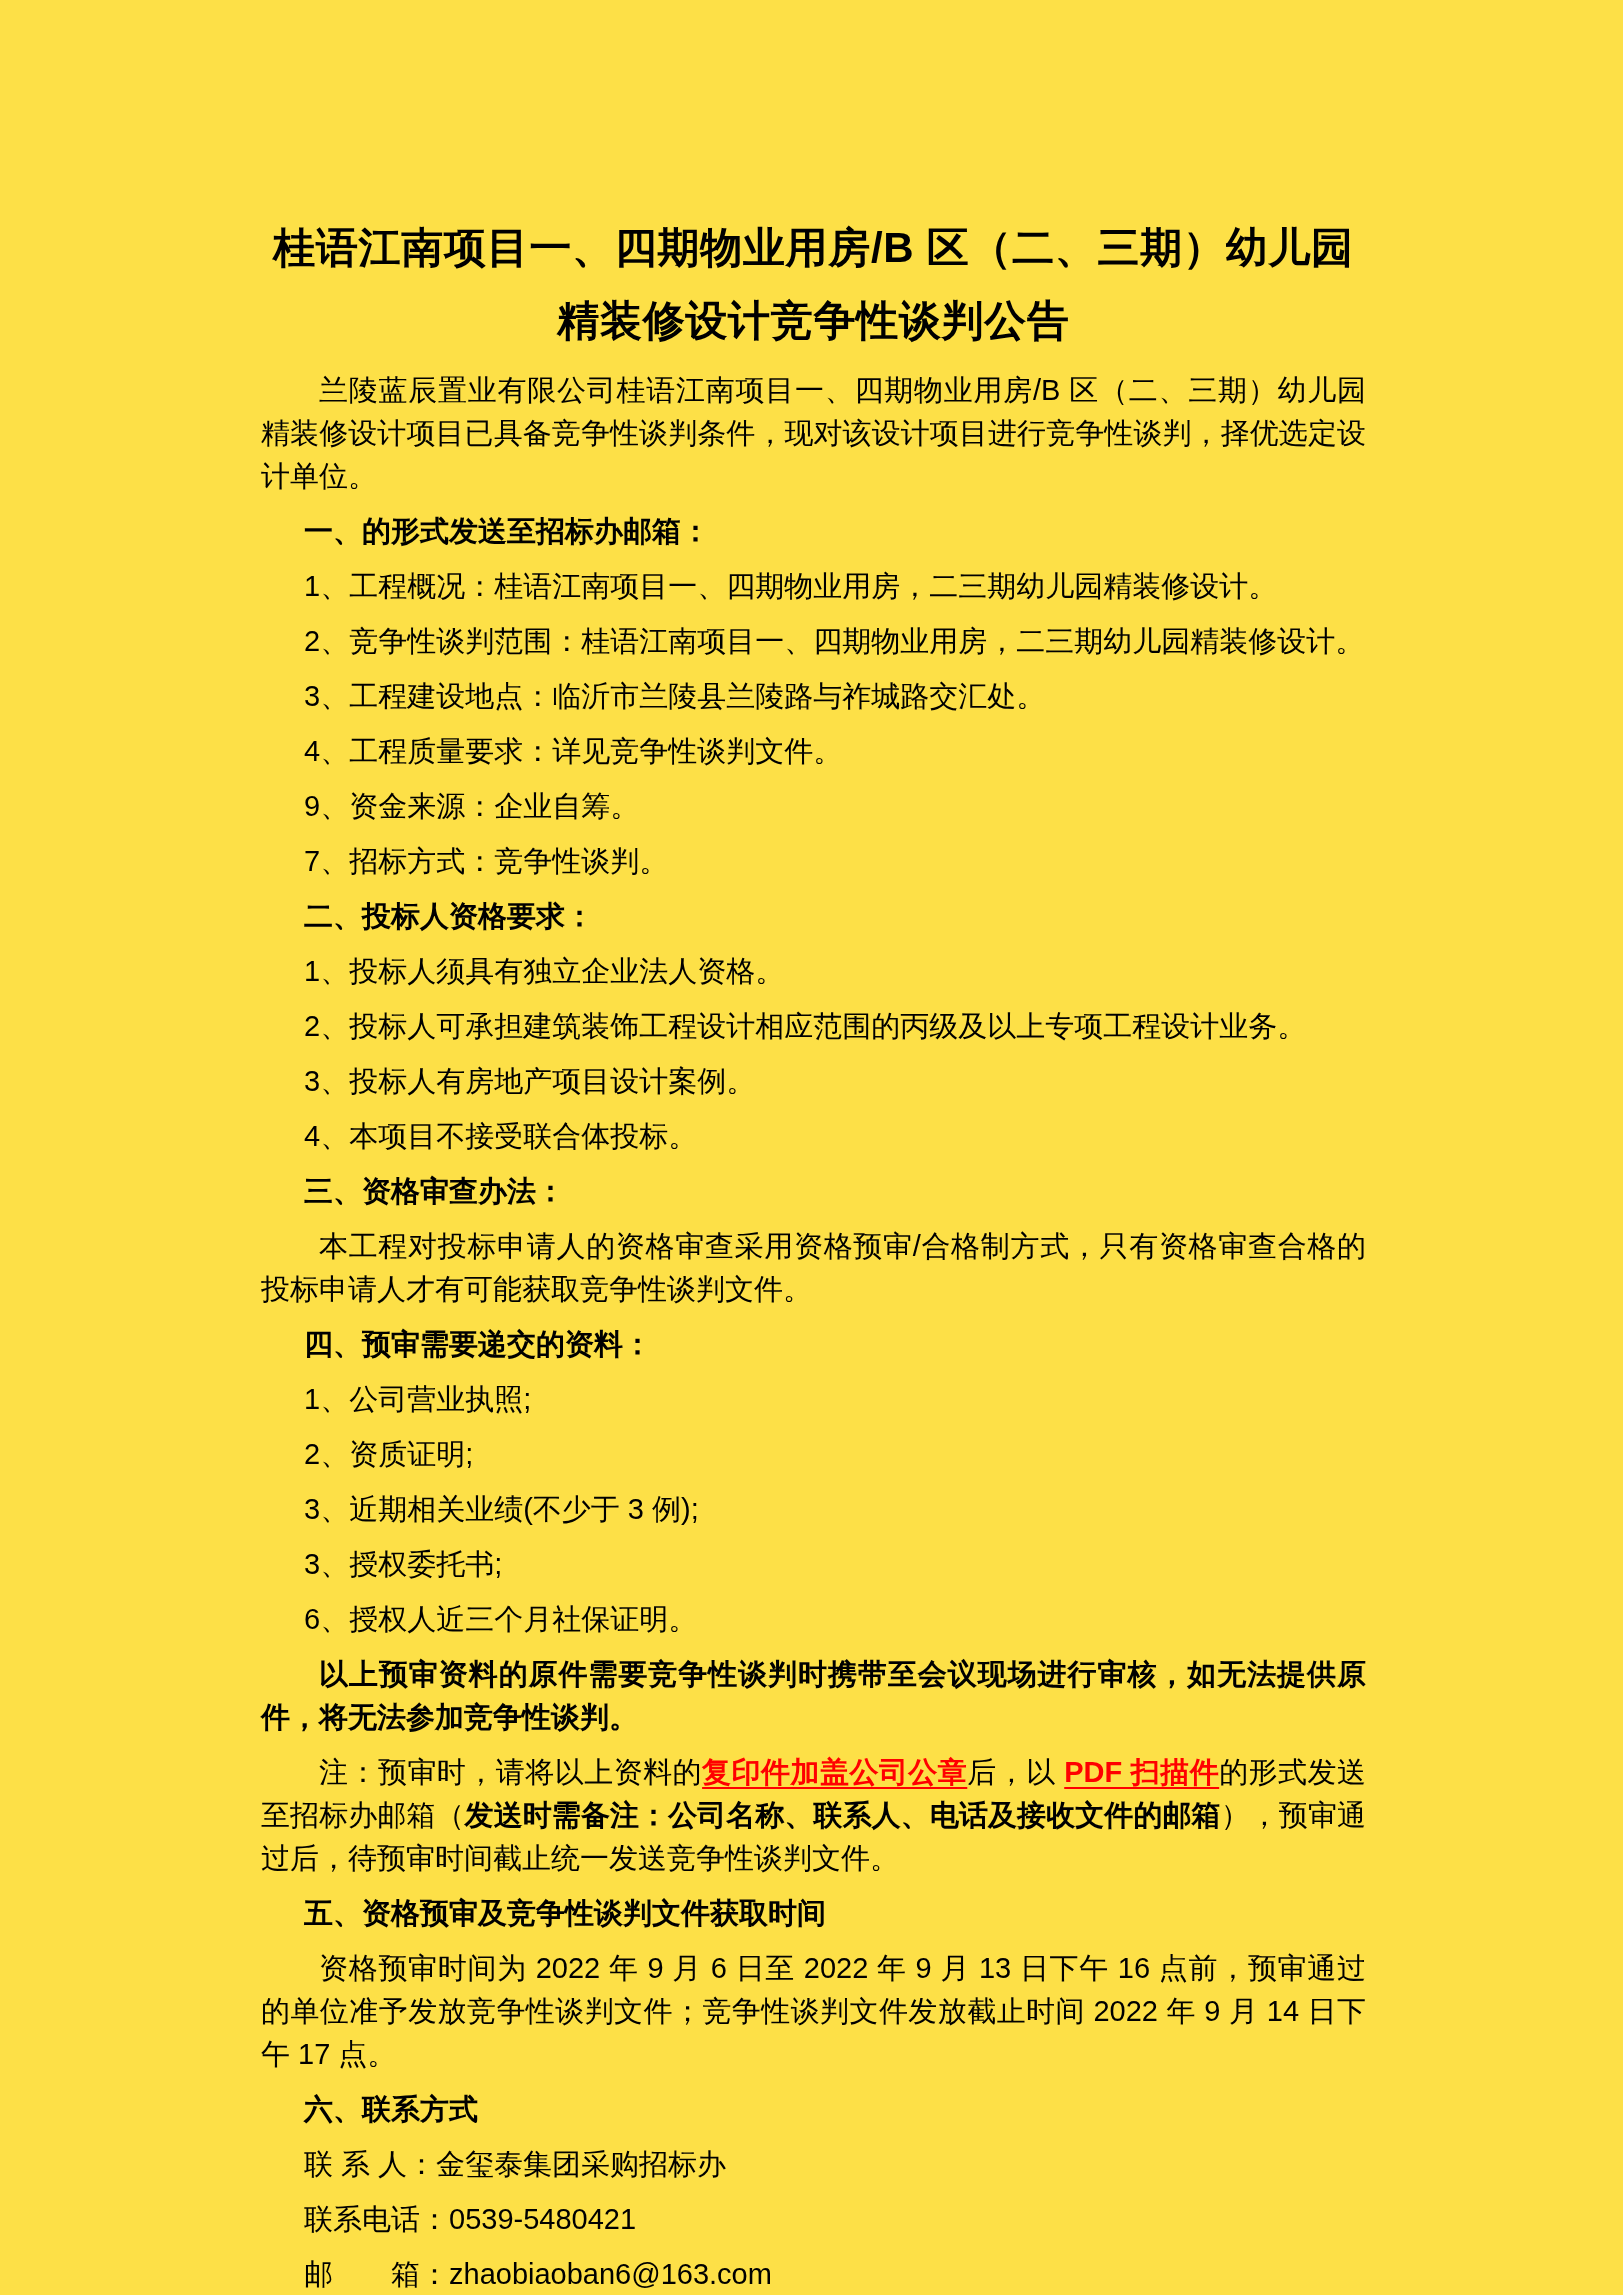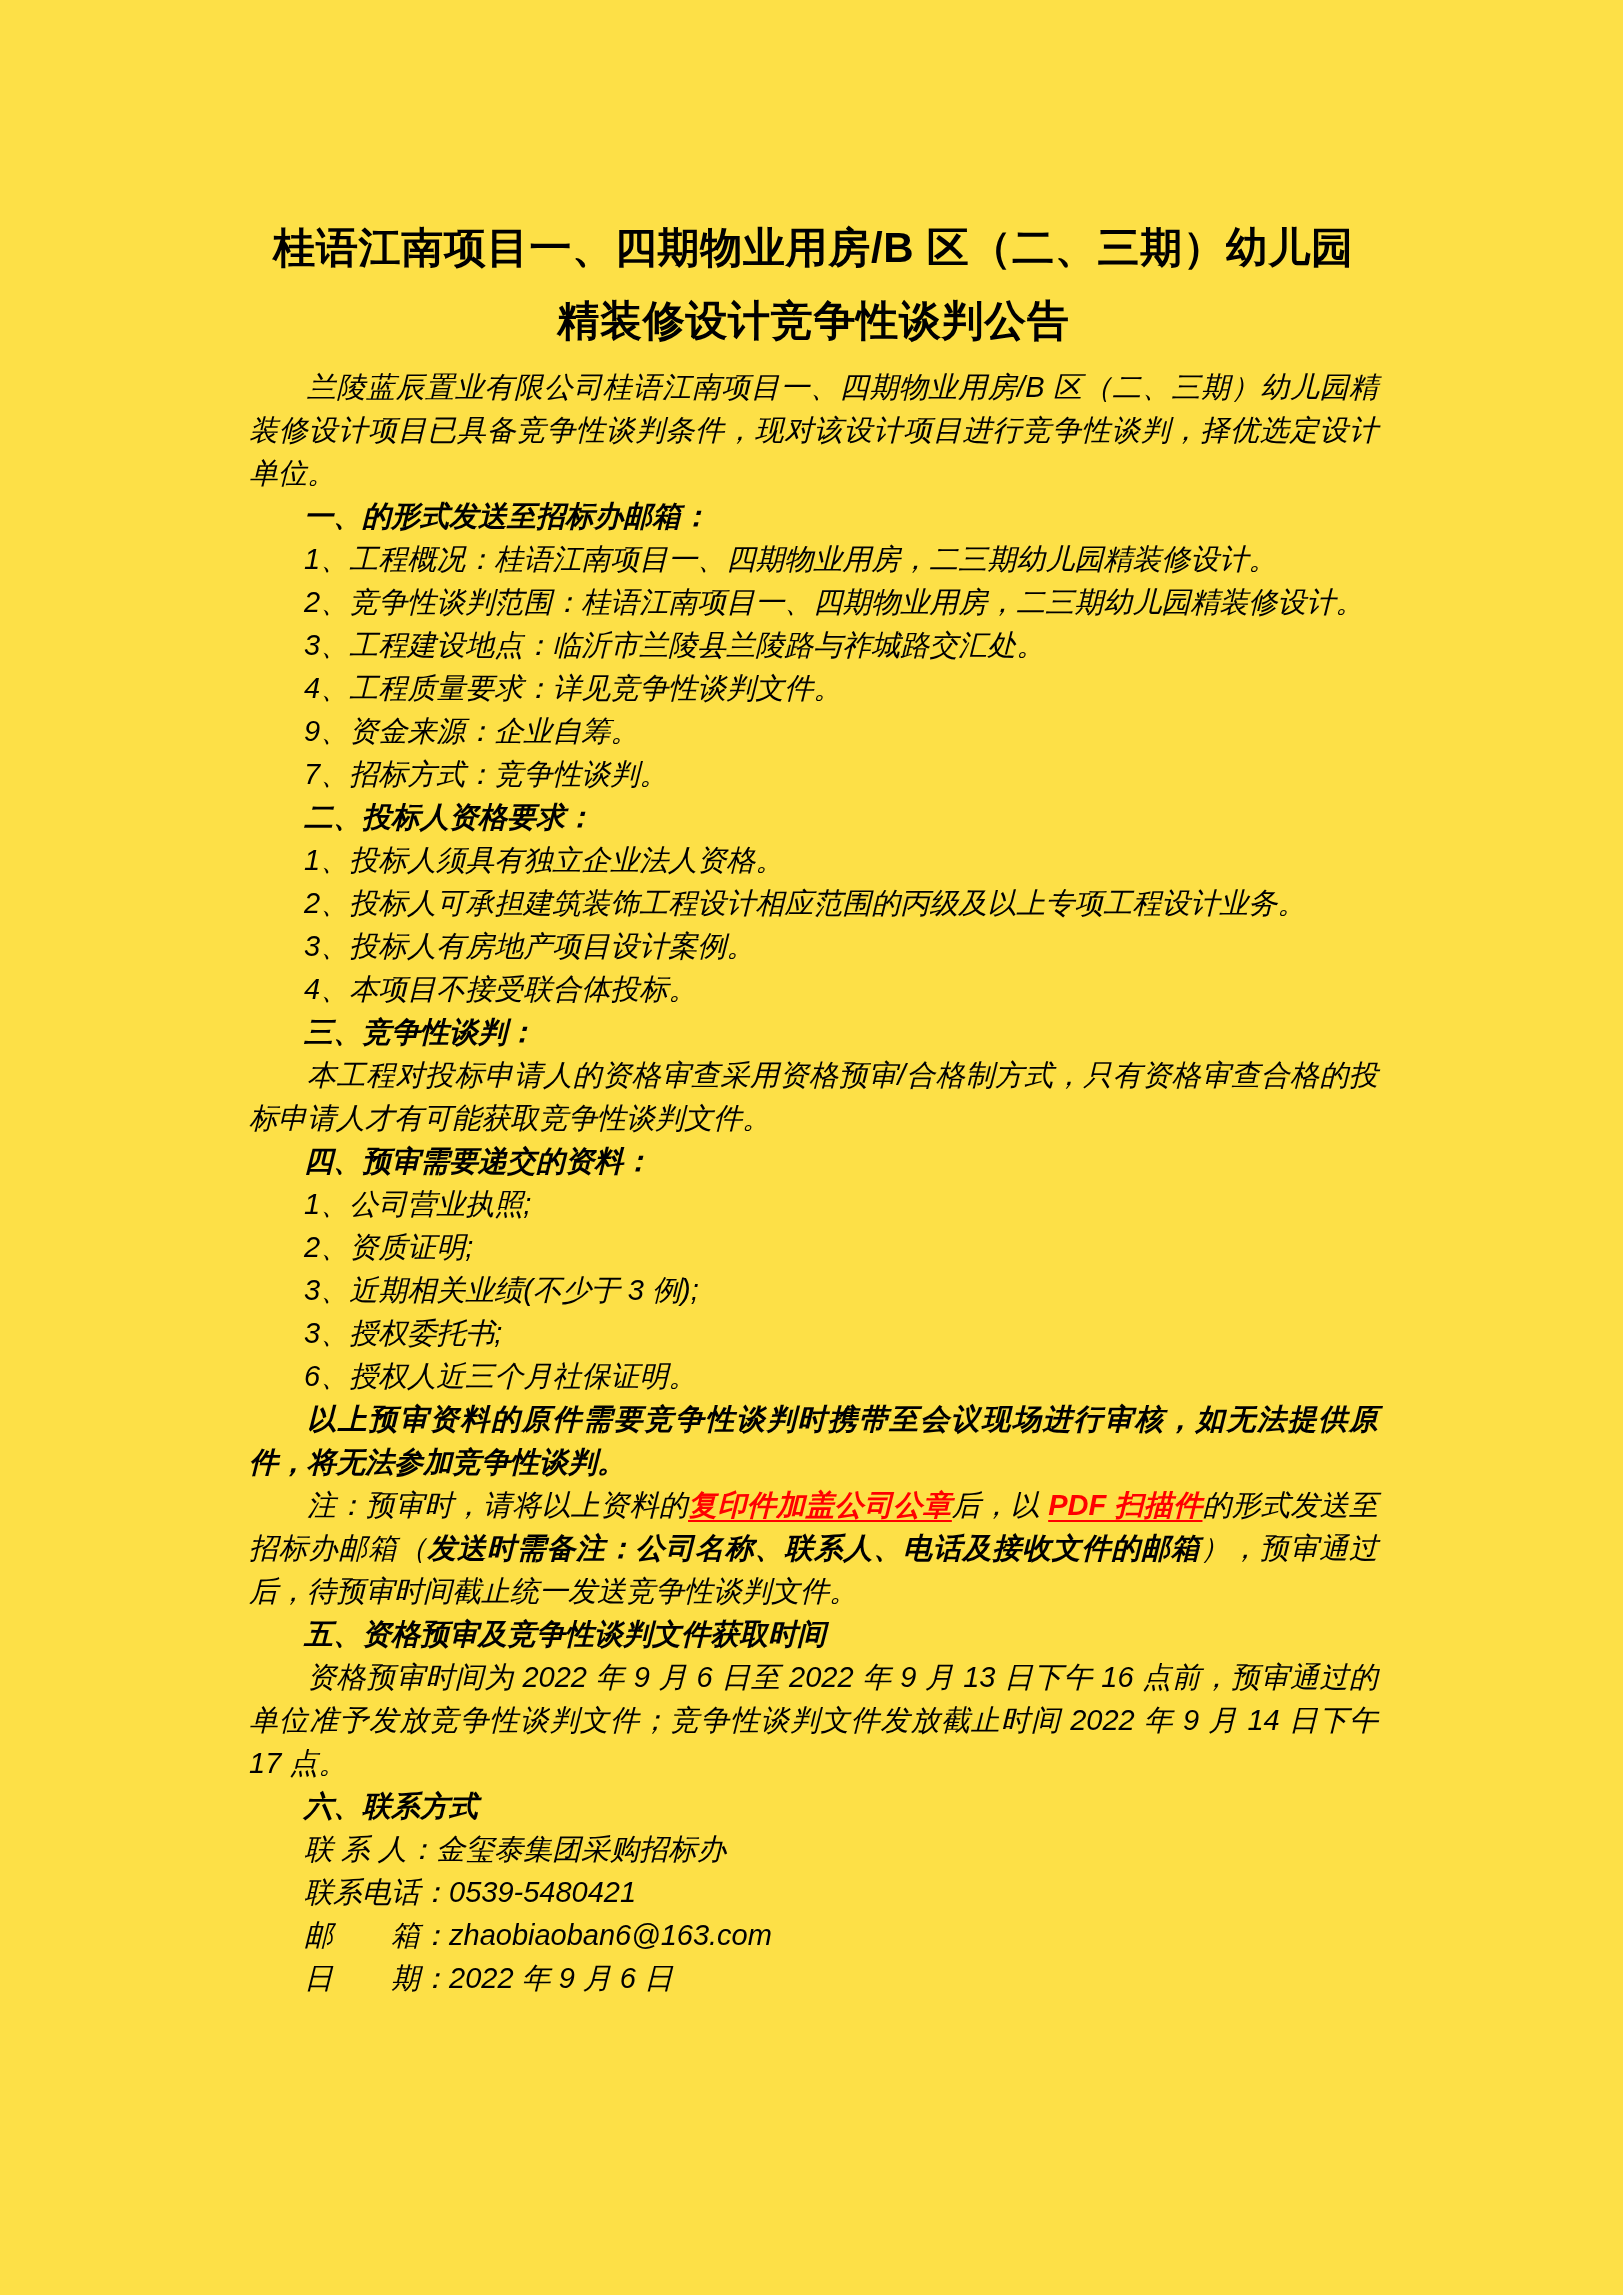--- a/index.html
+++ b/index.html
@@ -17,21 +17,21 @@
   }
   .doc-title{
     margin:0 0 9.2px 0;
     font-size:42px;
     line-height:73px;
     font-weight:700;
     text-align:center;
     letter-spacing:0.7px;
   }
   .doc-title .tl{display:block;}
-  p{margin:0;padding:0;text-align:justify;font-style:italic;}
+  p{margin:12px;padding:0;text-align:justify;}
   .para{text-indent:58px;}
   .ind{margin-left:55px;}
   .h{font-weight:700;}
   .bold{font-weight:700;}
   .red-u{
     color:#ff0000;
     font-weight:700;
     text-decoration:underline;
     text-decoration-color:#ff0000;
     text-decoration-thickness:2px;
@@ -58,21 +58,21 @@
   <p class="ind">4、工程质量要求：详见竞争性谈判文件。</p>
   <p class="ind">9、资金来源：企业自筹。</p>
   <p class="ind">7、招标方式：竞争性谈判。</p>
 
   <p class="ind h">二、投标人资格要求：</p>
   <p class="ind">1、投标人须具有独立企业法人资格。</p>
   <p class="ind">2、投标人可承担建筑装饰工程设计相应范围的丙级及以上专项工程设计业务。</p>
   <p class="ind">3、投标人有房地产项目设计案例。</p>
   <p class="ind">4、本项目不接受联合体投标。</p>
 
-  <p class="ind h">三、竞争性谈判：</p>
+  <p class="ind h">三、资格审查办法：</p>
   <p class="para">本工程对投标申请人的资格审查采用资格预审/合格制方式，只有资格审查合格的投标申请人才有可能获取竞争性谈判文件。</p>
 
   <p class="ind h">四、预审需要递交的资料：</p>
   <p class="ind">1、公司营业执照;</p>
   <p class="ind">2、资质证明;</p>
   <p class="ind">3、近期相关业绩(不少于 3 例);</p>
   <p class="ind">3、授权委托书;</p>
   <p class="ind">6、授权人近三个月社保证明。</p>
 
   <p class="para bold">以上预审资料的原件需要竞争性谈判时携带至会议现场进行审核，如无法提供原件，将无法参加竞争性谈判。</p>

